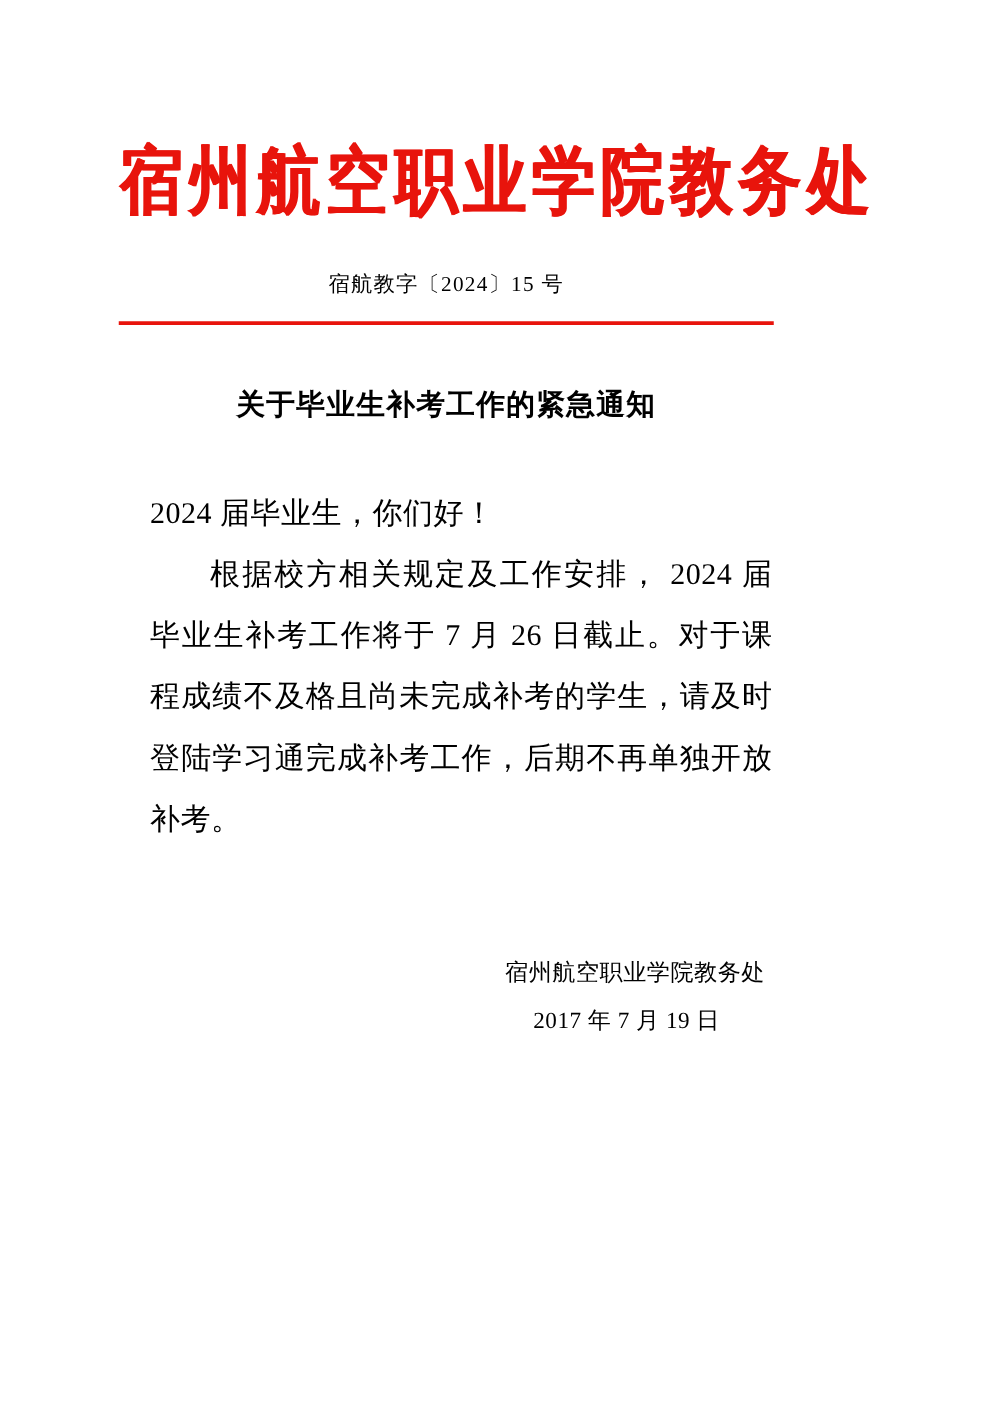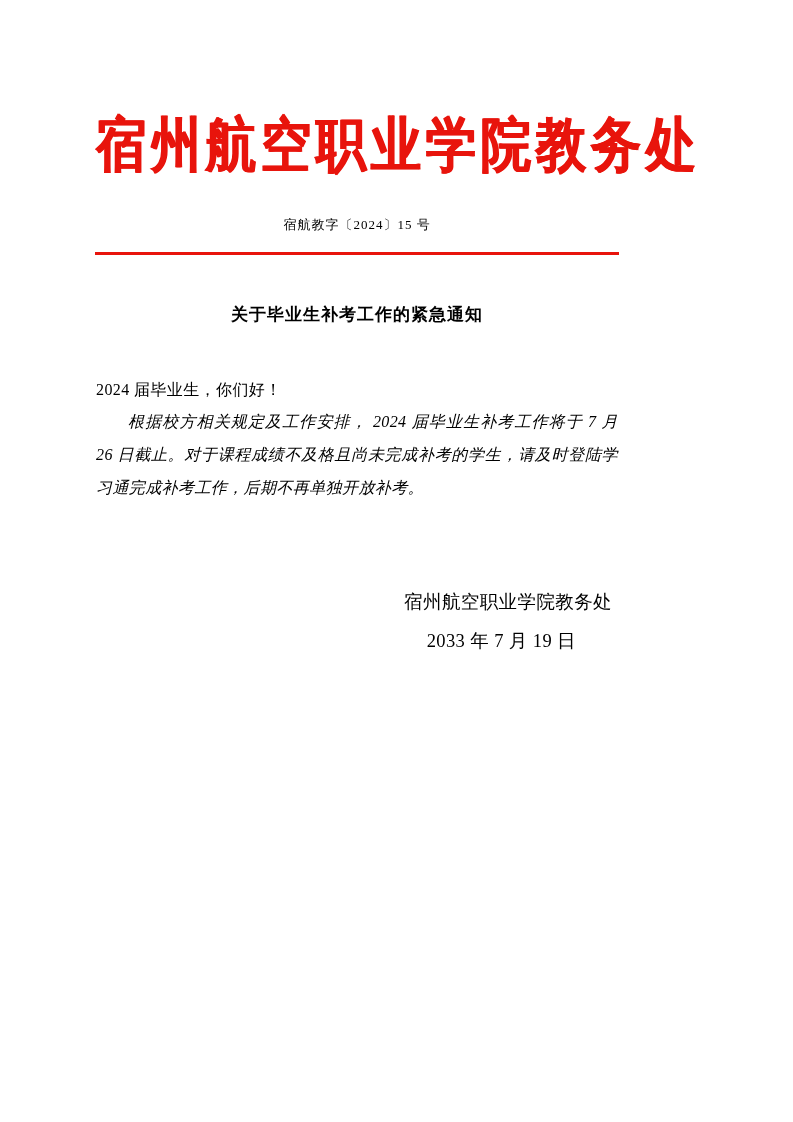--- a/index.html
+++ b/index.html
@@ -35,61 +35,61 @@
     padding-top: 95px;
     white-space: nowrap;
     transform: scaleY(1.18);
     transform-origin: center top;
     text-shadow: 0.8px 0 0 #e8140c, -0.8px 0 0 #e8140c;
   }
 
   
   .doc-number {
     text-align: center;
-    font-size: 13px;
+    font-size: 17px;
     letter-spacing: 1px;
     margin-top: 66px;
     font-family: "Liberation Serif", serif;
   }
 
   
   .red-rule {
     height: 2.5px;
     background: #e8140c;
     margin-top: 18px;
     margin-left: -1px;
     margin-right: -1px;
   }
 
   
   .doc-title {
     text-align: center;
-    font-size: 17px;
+    font-size: 23px;
     font-weight: 700;
     letter-spacing: 1px;
     margin-top: 48px;
     font-family: "DejaVu Serif", "Liberation Serif", serif;
   }
 
   
   .body-text {
     margin-top: 48px;
-    font-size: 16px;
+    font-size: 24px;
     line-height: 2.05;
     letter-spacing: 0.4px;
     text-align: justify;
     text-justify: inter-ideograph;
+    margin-left: 24px;
   }
   .salutation {
     margin: 0 0 0 0;
   }
   .para {
     margin: 0;
     text-indent: 2em;
-    font-style: italic;
   }
 
   
   .signature {
     margin-top: 78px;
     font-size: 18.5px;
     line-height: 2.1;
     text-align: right;
     padding-right: 6px;
     letter-spacing: 0.4px;
@@ -111,16 +111,16 @@
 
   <div class="doc-title">关于毕业生补考工作的紧急通知</div>
 
   <div class="body-text">
     <p class="salutation">2024 届毕业生，你们好！</p>
     <p class="para">根据校方相关规定及工作安排， 2024 届毕业生补考工作将于 7 月 26 日截止。对于课程成绩不及格且尚未完成补考的学生，请及时登陆学习通完成补考工作，后期不再单独开放补考。</p>
   </div>
 
   <div class="signature">
     <div class="sign-org">宿州航空职业学院教务处</div>
-    <div class="sign-date">2033 年 7 月 19 日</div>
+    <div class="sign-date">2017 年 7 月 19 日</div>
   </div>
 
 </div>
 
 </body></html>

